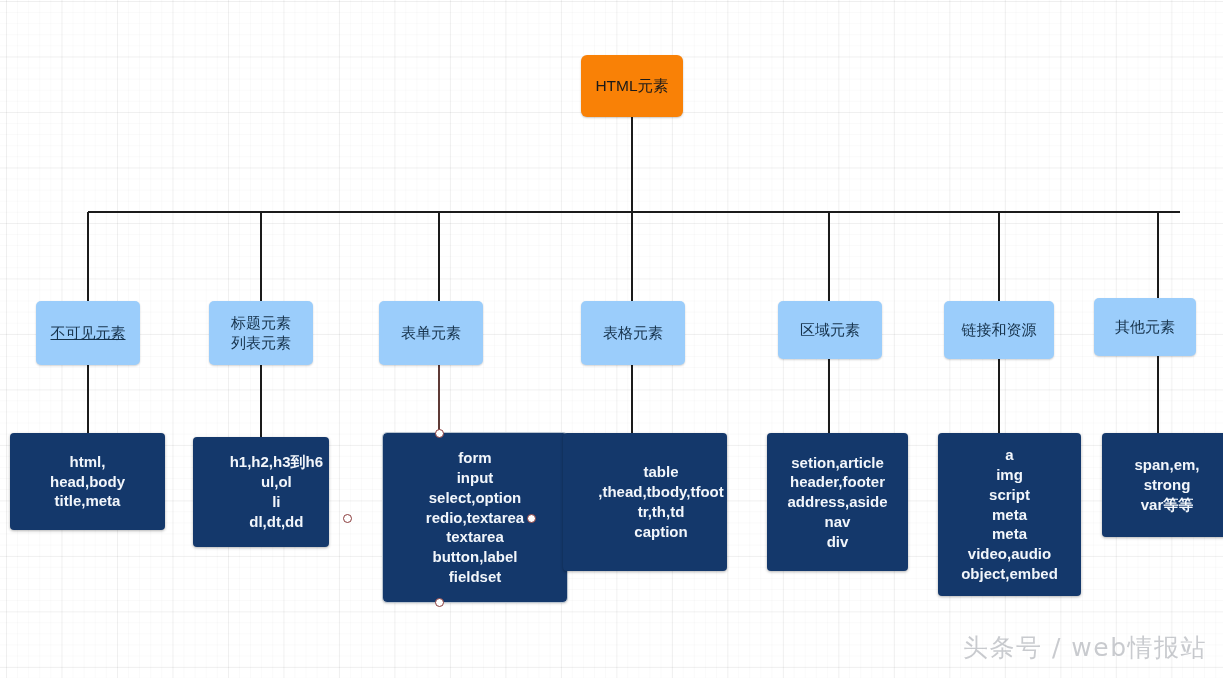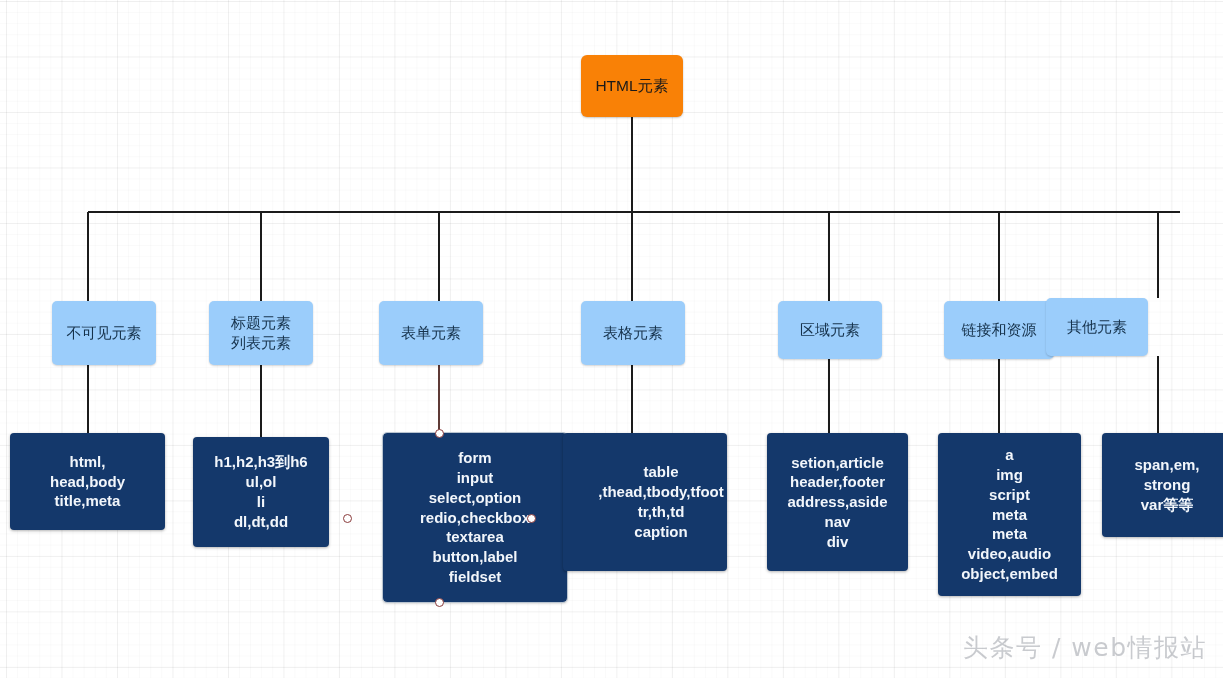--- a/index.html
+++ b/index.html
@@ -134,57 +134,57 @@
       <line x1="999" y1="359" x2="999" y2="433" stroke="#1b1b1b" stroke-width="1.7" shape-rendering="crispEdges"></line>
       <line x1="1158" y1="212" x2="1158" y2="298" stroke="#1b1b1b" stroke-width="1.7" shape-rendering="crispEdges"></line>
       <line x1="1158" y1="356" x2="1158" y2="433" stroke="#1b1b1b" stroke-width="1.7" shape-rendering="crispEdges"></line>
     </svg>
 
   <div class="node node-root" id="root-node" style="left: 581px; top: 55px; width: 102px; height: 62px; background: rgb(249, 129, 6);">
     <span>HTML元素</span>
   </div>
 
   <div id="nodes-layer">
-      <div class="node node-cat" style="left: 52px; top: 301px; width: 104px; height: 64px;">
+      <div class="node node-cat" style="left: 36px; top: 301px; width: 104px; height: 64px; text-decoration: underline;">
         <span class="cat-lines">
           <span>不可见元素</span>
         </span>
       </div>
       <div class="node node-leaf" style="left: 10px; top: 433px; width: 155px; height: 97px;">
         <span class="leaf-lines">
           <span>html,</span>
           <span>head,body</span>
           <span>title,meta</span>
         </span>
       </div>
       <div class="node node-cat" style="left: 209px; top: 301px; width: 104px; height: 64px;">
         <span class="cat-lines">
           <span>标题元素</span>
           <span>列表元素</span>
         </span>
       </div>
-      <div class="node node-leaf" style="left: 193px; top: 437px; width: 136px; height: 110px;">
+      <div class="node node-leaf" style="left: 193px; top: 437px; width: 136px; height: 110px; justify-content: flex-end;">
         <span class="leaf-lines">
           <span>h1,h2,h3到h6</span>
           <span>ul,ol</span>
           <span>li</span>
           <span>dl,dt,dd</span>
         </span>
       </div>
       <div class="node node-cat" style="left: 379px; top: 301px; width: 104px; height: 64px;">
         <span class="cat-lines">
           <span>表单元素</span>
         </span>
       </div>
       <div class="node node-leaf selected" style="left: 347px; top: 433px; width: 184px; height: 169px;">
         <span class="leaf-lines">
           <span>form</span>
           <span>input</span>
           <span>select,option</span>
-          <span>redio,checkbox</span>
+          <span>redio,textarea</span>
           <span>textarea</span>
           <span>button,label</span>
           <span>fieldset</span>
         </span>
       </div>
       <div class="node node-cat" style="left: 581px; top: 301px; width: 104px; height: 64px;">
         <span class="cat-lines">
           <span>表格元素</span>
         </span>
       </div>
@@ -219,21 +219,21 @@
         <span class="leaf-lines">
           <span>a</span>
           <span>img</span>
           <span>script</span>
           <span>meta</span>
           <span>meta</span>
           <span>video,audio</span>
           <span>object,embed</span>
         </span>
       </div>
-      <div class="node node-cat" style="left: 1046px; top: 298px; width: 102px; height: 58px;">
+      <div class="node node-cat" style="left: 1094px; top: 298px; width: 102px; height: 58px;">
         <span class="cat-lines">
           <span>其他元素</span>
         </span>
       </div>
       <div class="node node-leaf" style="left: 1102px; top: 433px; width: 130px; height: 104px;">
         <span class="leaf-lines">
           <span>span,em,</span>
           <span>strong</span>
           <span>var等等</span>
         </span>

